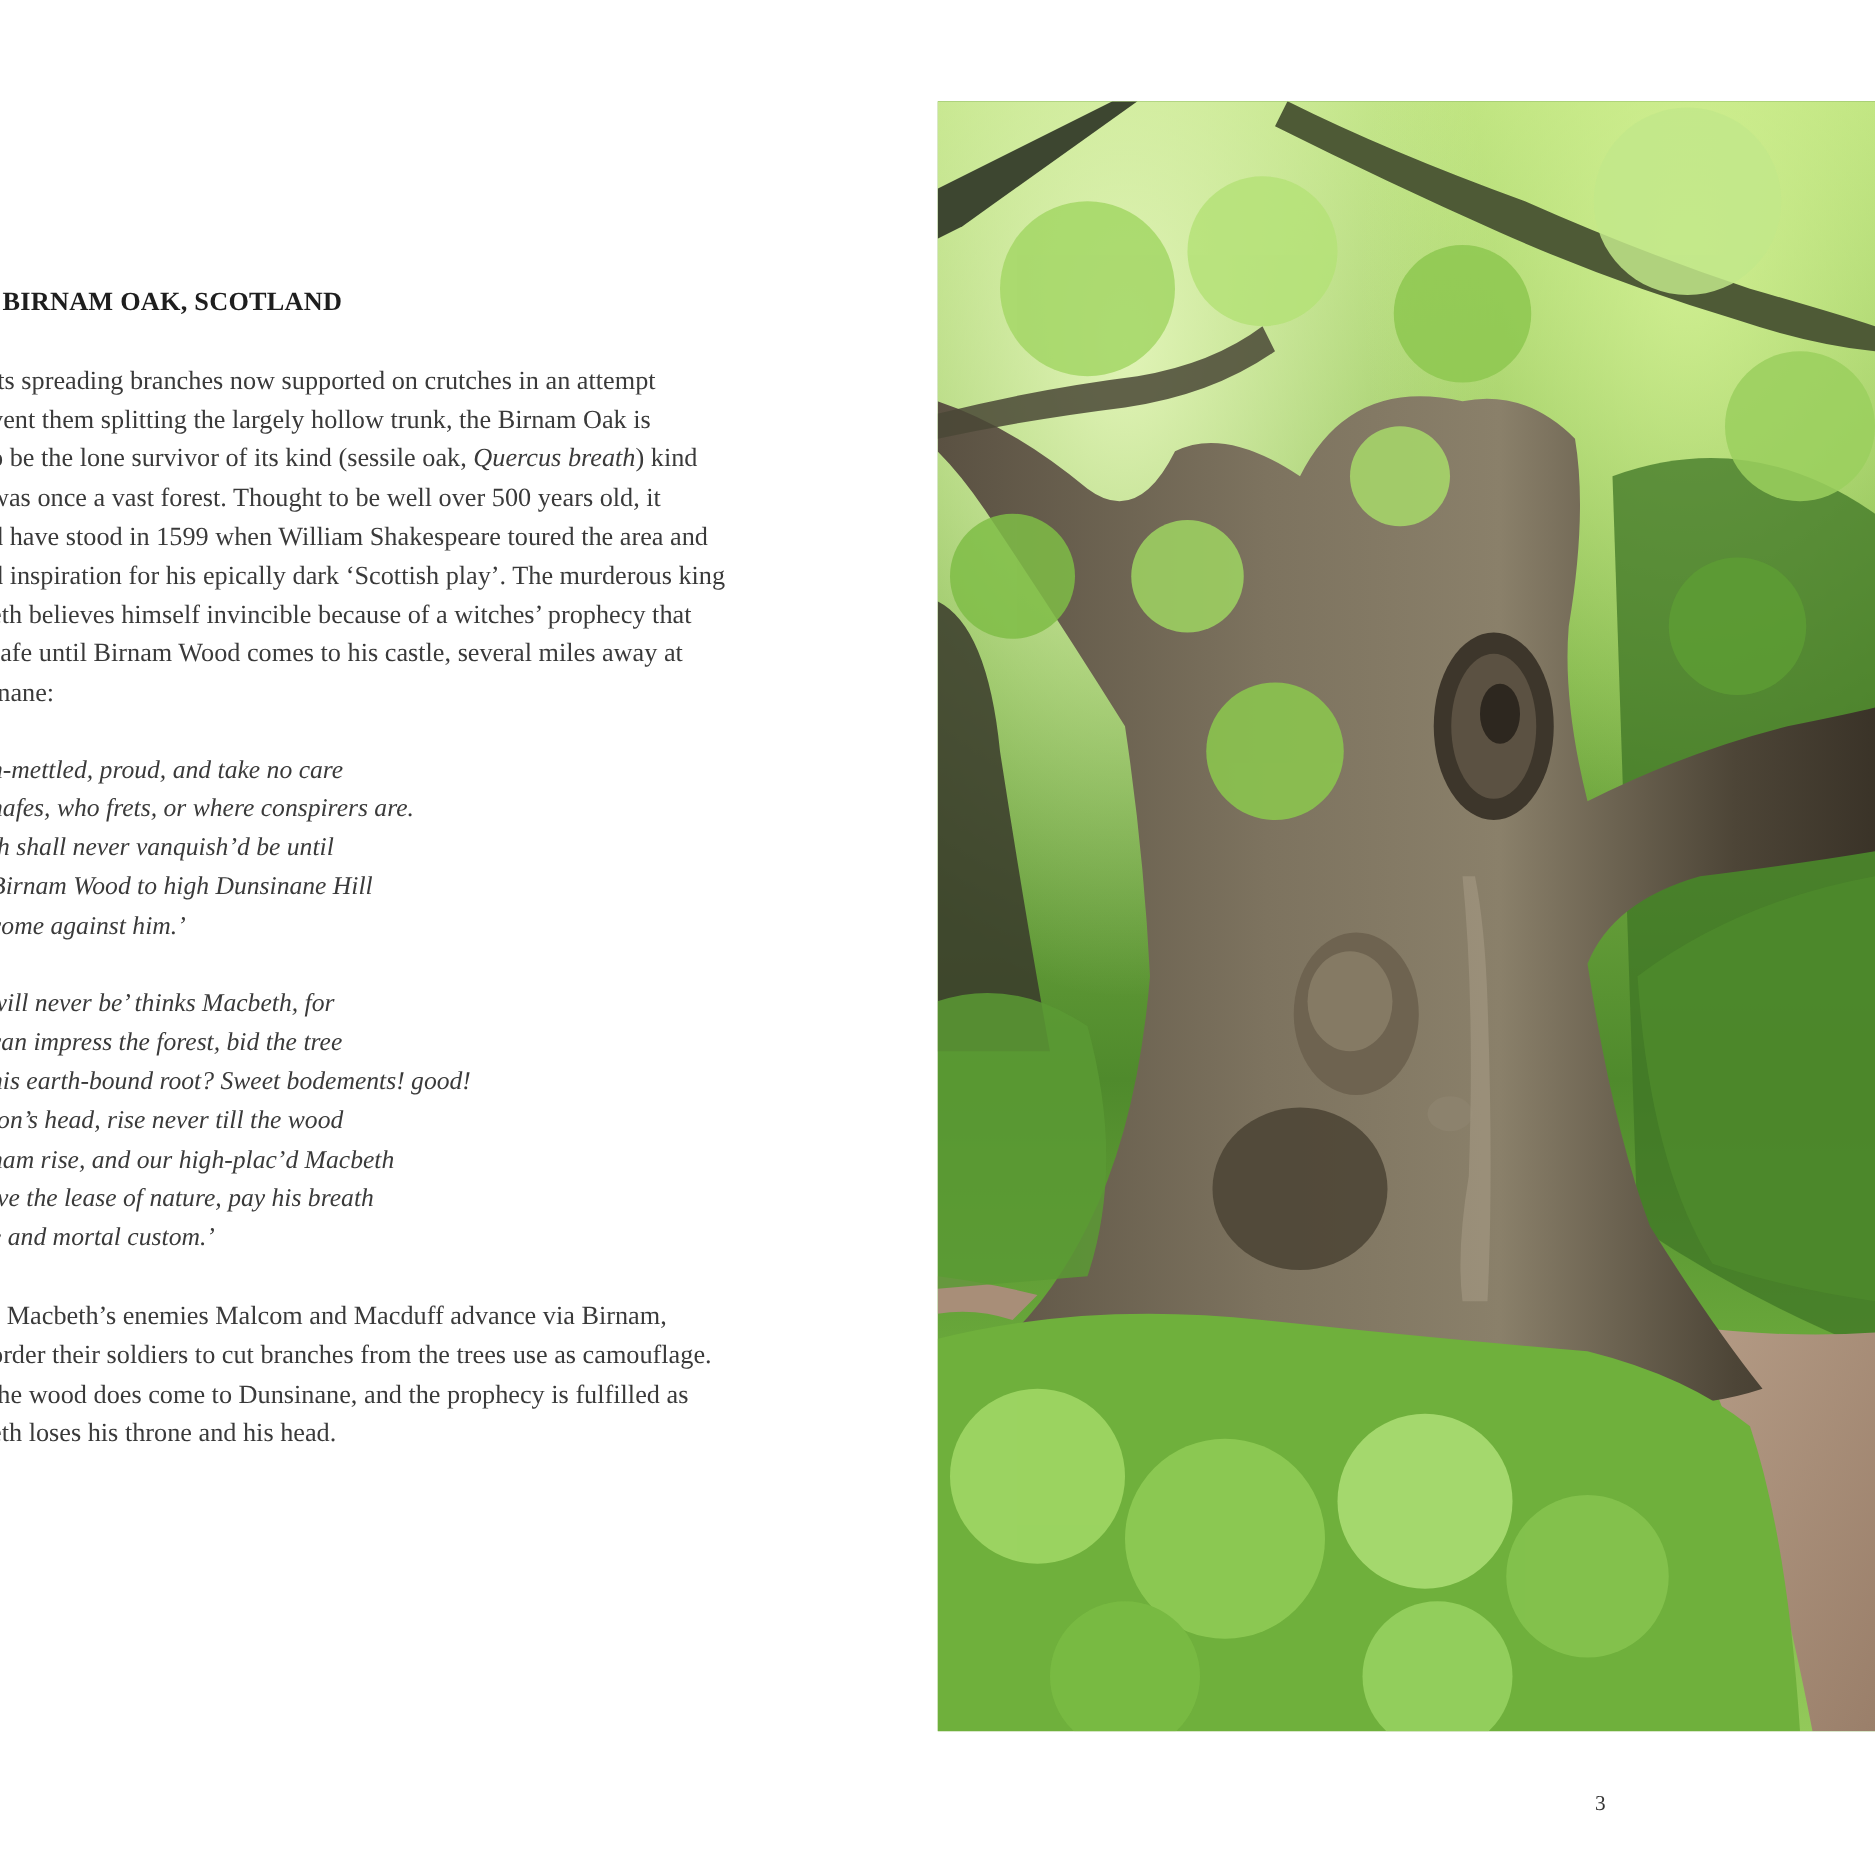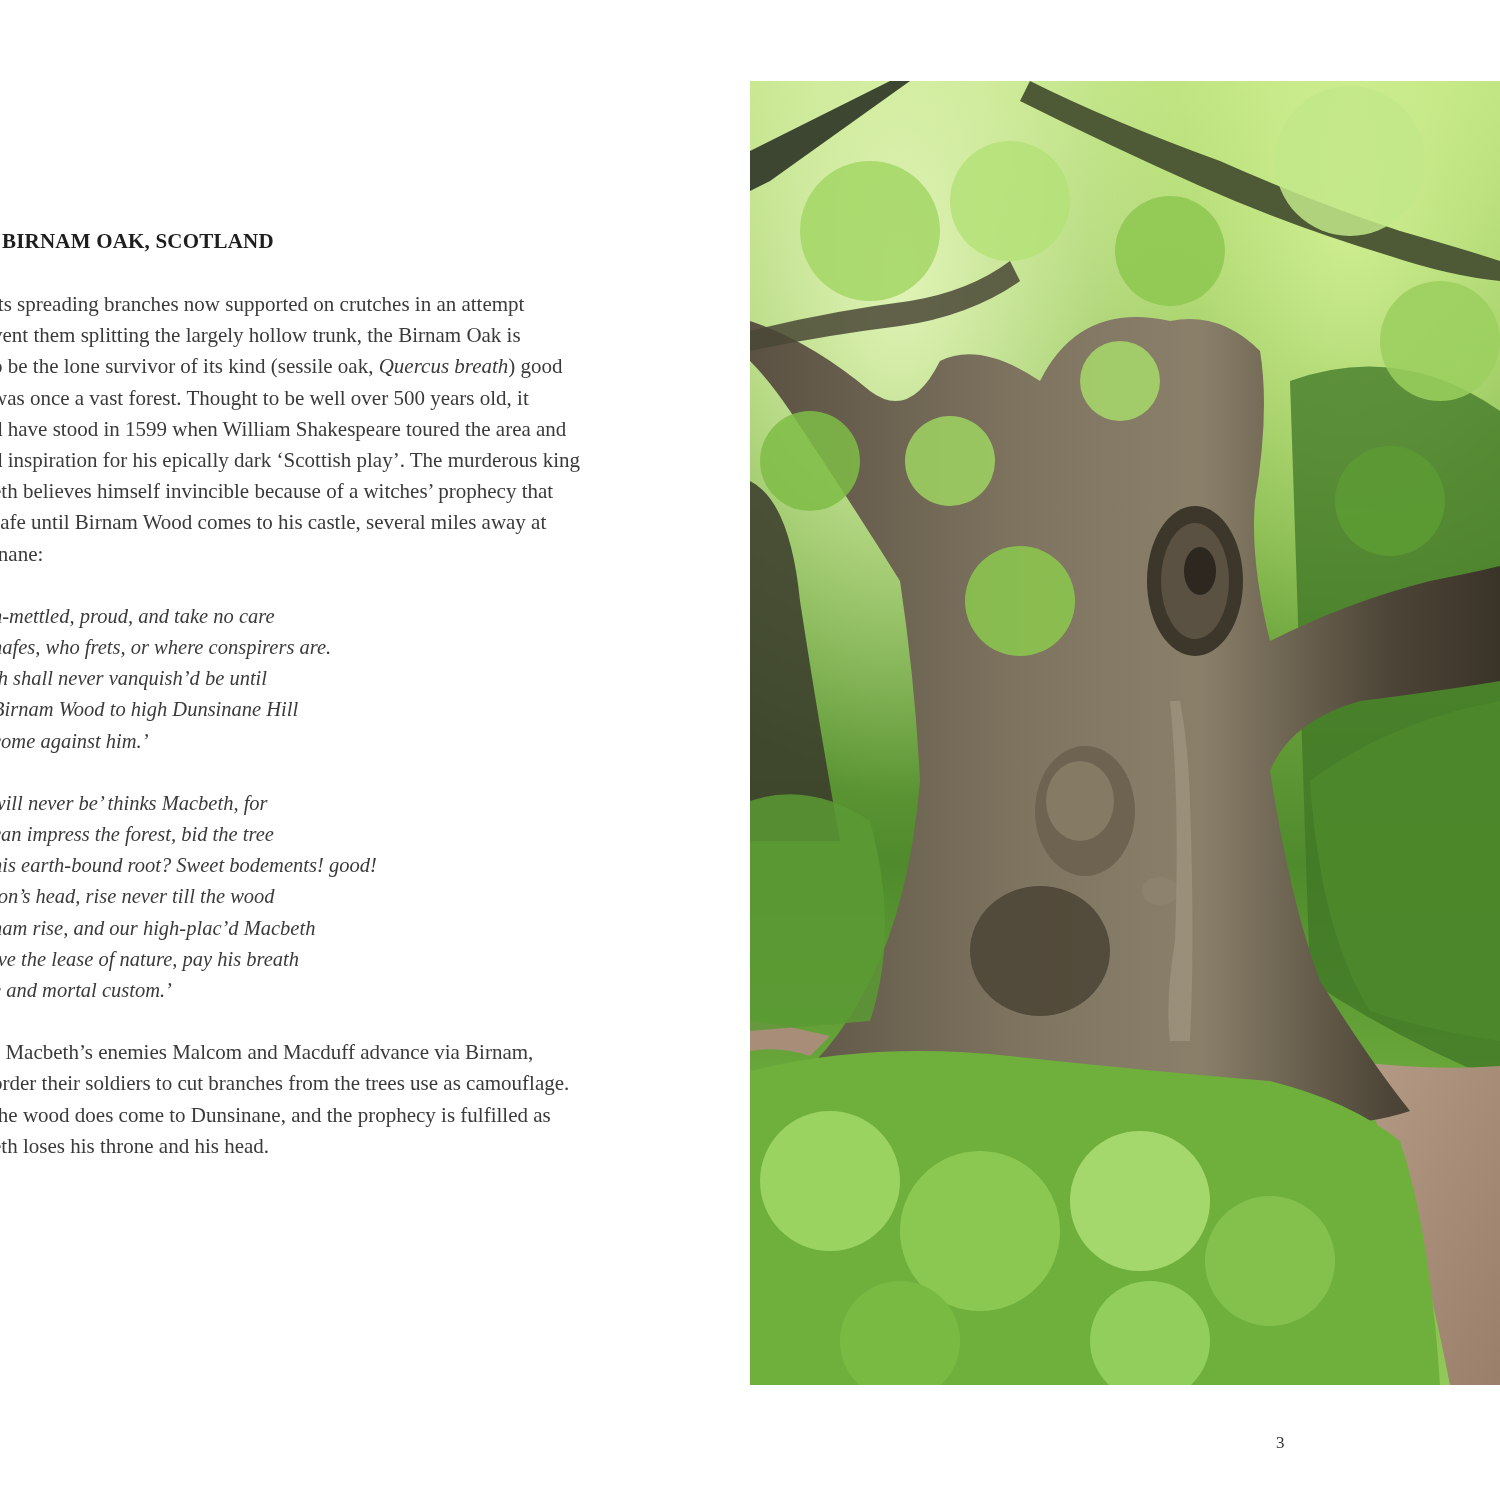--- a/index.html
+++ b/index.html
@@ -42,21 +42,21 @@
 </head>
 <body>
 
 <div class="page-left">
   <div class="text-block">
     <h2 class="heading">BIRNAM OAK, SCOTLAND</h2>
 
     <p class="para">
       <span class="line">its spreading branches now supported on crutches in an attempt</span>
       <span class="line">vent them splitting the largely hollow trunk, the Birnam Oak is</span>
-      <span class="line"><span>o be the lone survivor of its kind (sessile oak, </span><i>Quercus breath</i><span>) good</span></span>
+      <span class="line"><span>o be the lone survivor of its kind (sessile oak, </span><i>Quercus breath</i><span>) kind</span></span>
       <span class="line">was once a vast forest. Thought to be well over 500 years old, it</span>
       <span class="line">d have stood in 1599 when William Shakespeare toured the area and</span>
       <span class="line">d inspiration for his epically dark ‘Scottish play’. The murderous king</span>
       <span class="line">eth believes himself invincible because of a witches’ prophecy that</span>
       <span class="line">safe until Birnam Wood comes to his castle, several miles away at</span>
       <span class="line">inane:</span>
     </p>
     <div class="para-gap"></div>
 
     <p class="verse">

